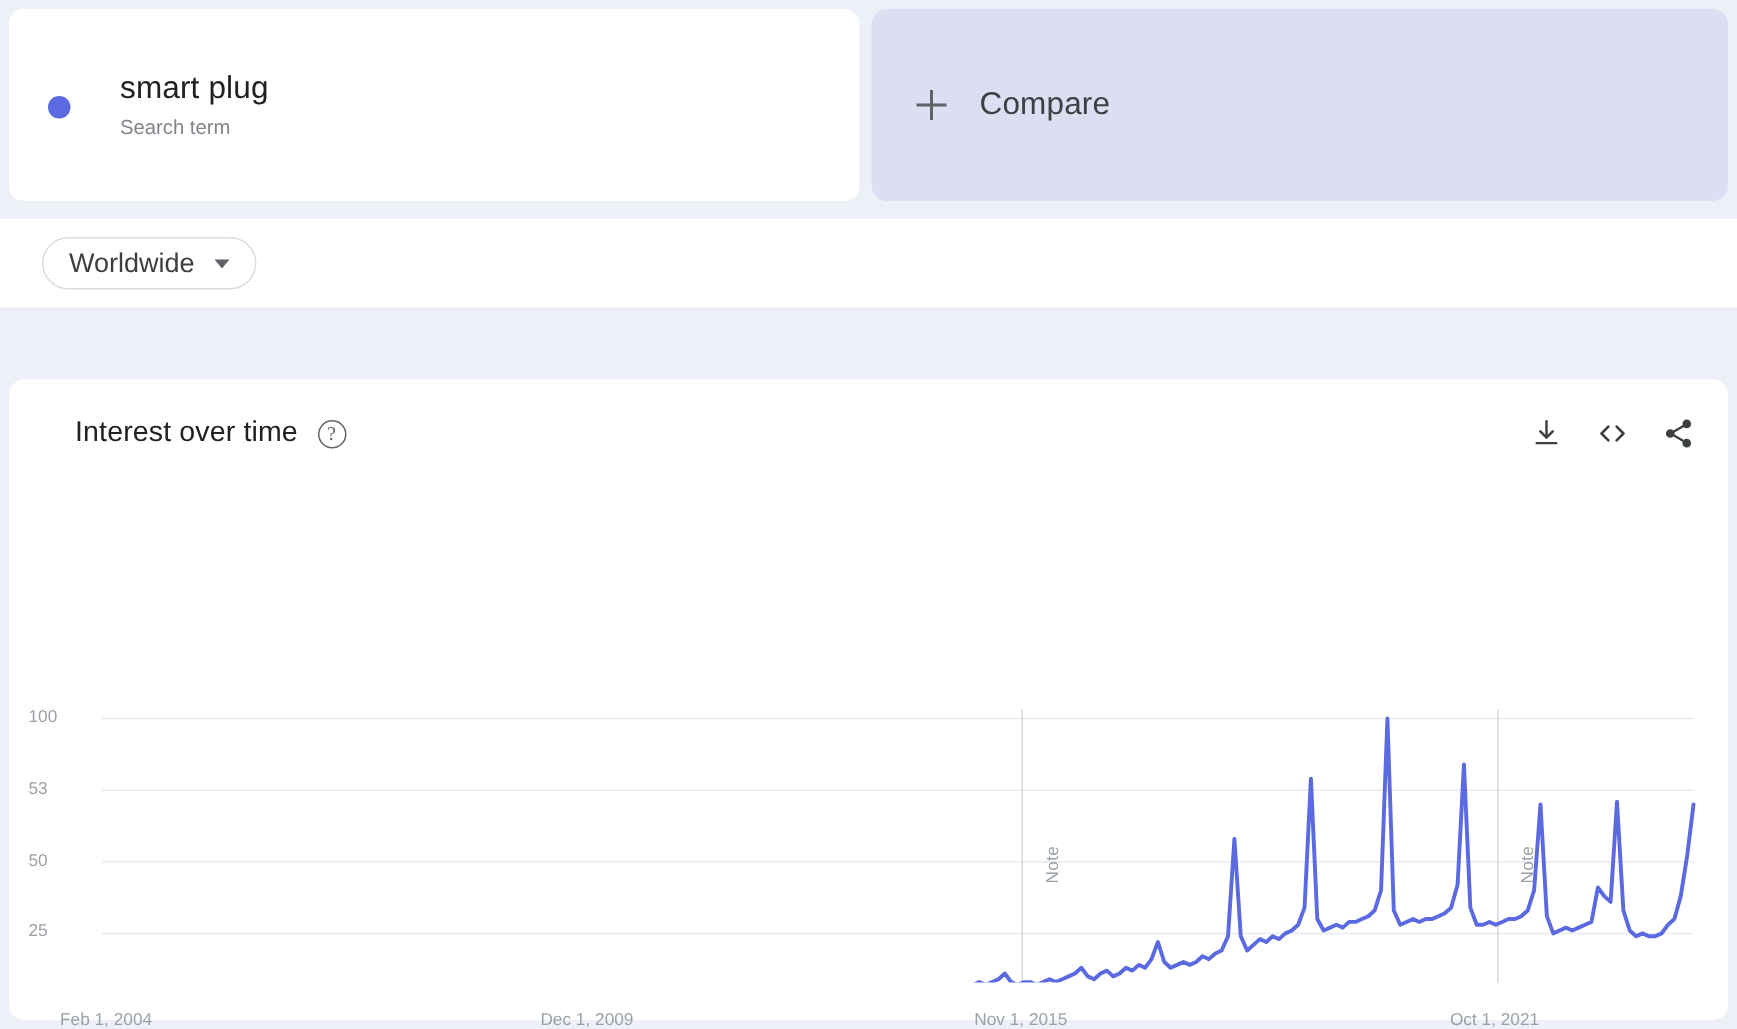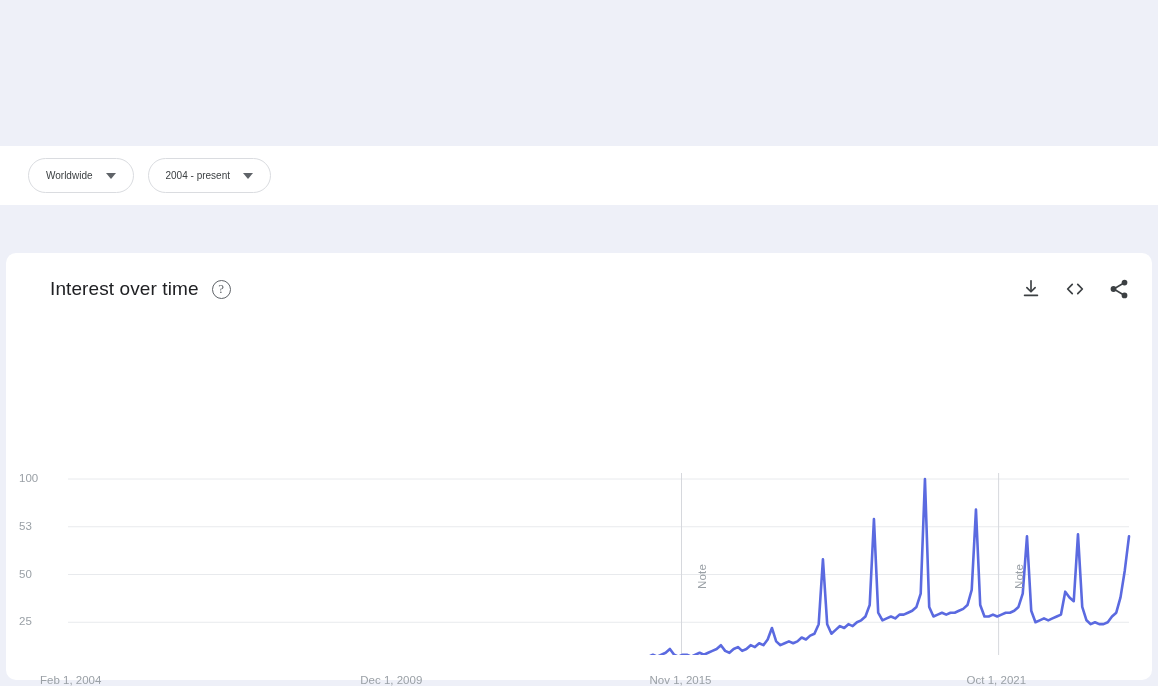--- a/index.html
+++ b/index.html
@@ -65,21 +65,21 @@
     position: absolute; left: 0; top: 146px;
     width: 1158px; height: 59px;
     background: #ffffff;
     display: flex; align-items: center;
     padding-left: 28px; gap: 14px;
   }
   .chip {
     height: 35px; border: 1px solid #dadce0; border-radius: 18px;
     background: #fff; display: inline-flex; align-items: center;
     padding: 0 17px; cursor: pointer;
-    font-size: 10px; color: #3c4043; white-space: nowrap;
+    font-size: 18px; color: #3c4043; white-space: nowrap;
   }
   .chip .caret {
     width: 0; height: 0; margin-left: 13px;
     border-left: 5px solid transparent;
     border-right: 5px solid transparent;
     border-top: 6px solid #5f6368;
   }
 
   
   .chart-card {
@@ -124,28 +124,37 @@
     position: absolute; font-size: 11.5px; color: #9aa0a6;
     transform: rotate(-90deg); transform-origin: left top;
     white-space: nowrap; letter-spacing: .2px;
   }
 </style>
 </head>
 <body>
 
 <div class="page">
 
+  <div class="term-row">
+    <div class="term-card">
+      <span class="term-dot"></span>
+      <div class="term-texts">
+        <div class="term-title">smart plug</div>
+        <div class="term-sub">Search term</div>
+      </div>
+    </div>
+    <div class="compare-card">
+      <span class="plus-icon"></span>
+      <span class="compare-label">Compare</span>
+    </div>
+  </div>
 
   <div class="filter-bar">
     <div class="chip">
       <span>Worldwide</span>
-      <span class="caret"></span>
-    </div>
-    <div class="chip">
-      <span>2004 - present</span>
       <span class="caret"></span>
     </div>
   </div>
 
   <div class="chart-card">
     <div class="chart-head">
       <span class="chart-title">Interest over time</span>
       <span class="help-icon">?</span>
       <div class="head-actions">
         <span class="act">

